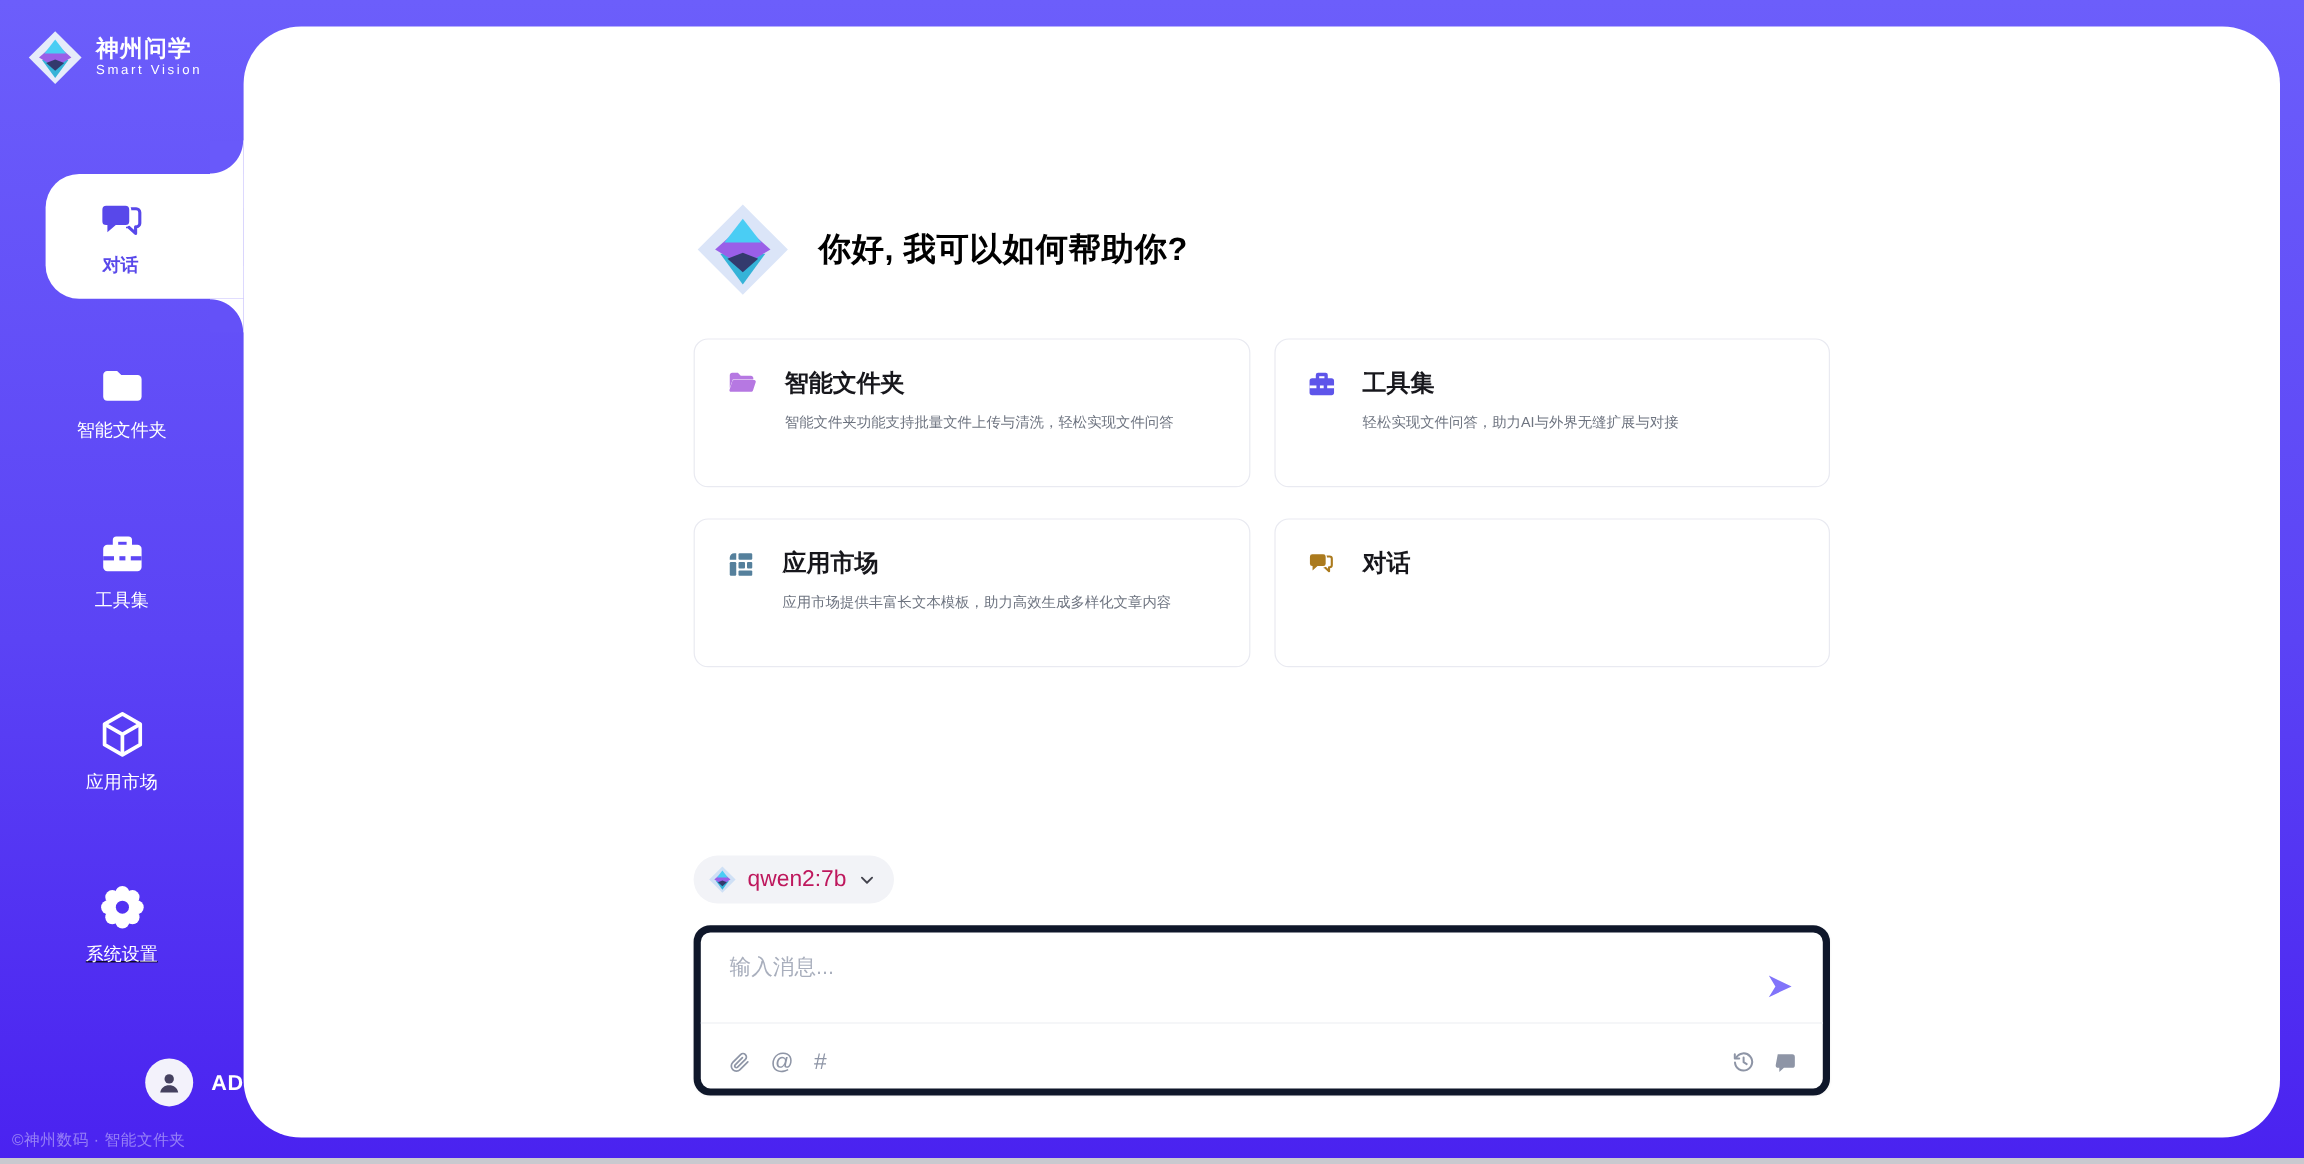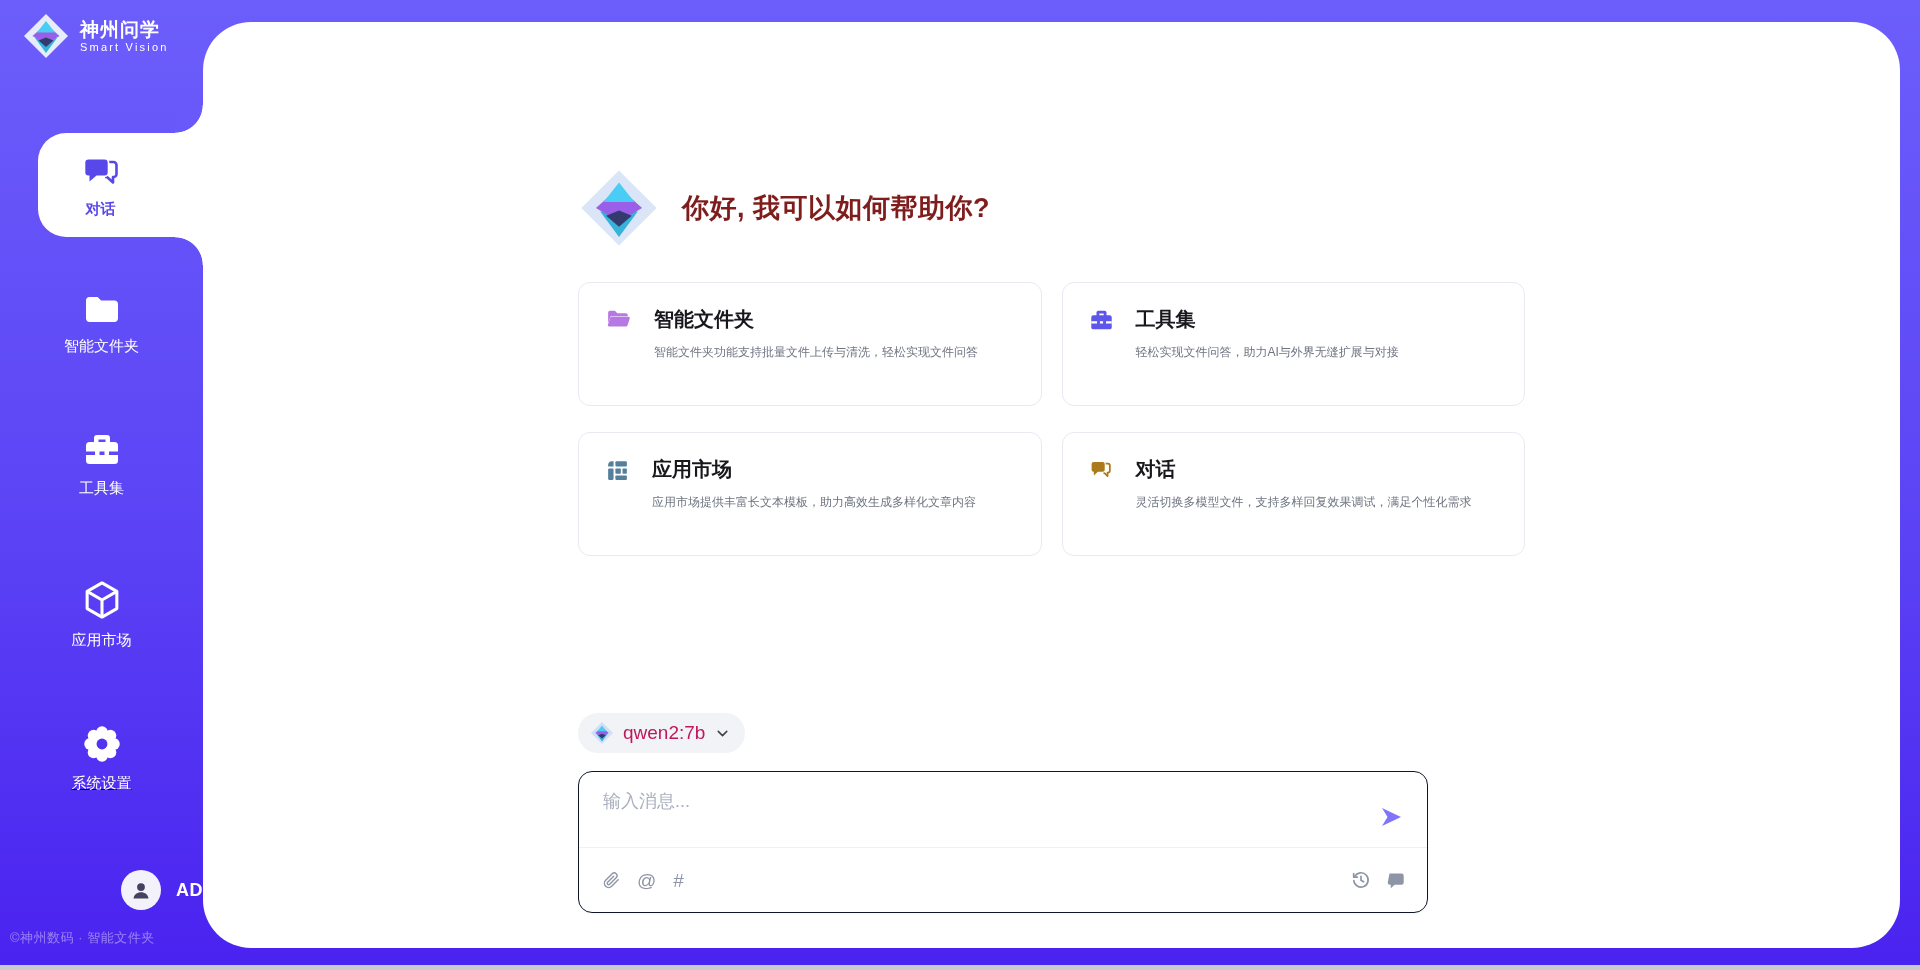--- a/index.html
+++ b/index.html
@@ -10,21 +10,21 @@
     background:linear-gradient(180deg,#6C5EFB 0%,#5B43F5 55%,#4A22F0 100%);
   }
   .bottom-edge { position:absolute; left:0; right:0; bottom:0; height:5px; background:#c9c9cf; z-index:60; }
 
   
   .main { position:absolute; left:203px; top:22px; width:1697px; height:926px;
           background:#fff; border-radius:48px; z-index:5; }
   .content { position:absolute; left:375px; top:0; width:947px; }
 
   
-  .sidebar { position:absolute; left:0; top:0; width:203px; height:806px; z-index:10; }
+  .sidebar { position:absolute; left:0; top:12px; width:203px; height:806px; z-index:10; }
   .brand { position:absolute; left:22px; top:12px; display:flex; align-items:center; gap:10px; }
   .brand svg { width:48px; height:48px; }
   .brand-name { color:#fff; font-size:19px; font-weight:bold; line-height:1.15; letter-spacing:1px; }
   .brand-sub  { color:#fff; font-size:11px; letter-spacing:2.2px; }
 
   .nav-tab { position:absolute; left:38px; top:133px; width:165px; height:104px;
              background:#fff; border-radius:28px 0 0 28px; padding-right:40px;
              display:flex; flex-direction:column; align-items:center; justify-content:center; gap:8px; cursor:pointer; }
   .nav-tab .nav-label { color:#5848EA; font-size:15px; font-weight:bold; }
   .fillet { position:absolute; left:175px; width:28px; height:28px; z-index:9; }
@@ -41,37 +41,37 @@
           justify-content:flex-end; gap:15px; cursor:pointer; }
   .avatar { width:40px; height:40px; border-radius:50%; background:#f3f2fb;
             display:flex; align-items:center; justify-content:center; }
   .user-name { color:#fff; font-size:18px; font-weight:bold; letter-spacing:.5px; }
   .copyright { position:absolute; left:10px; top:929px; width:193px; color:rgba(255,255,255,.42);
                font-size:13px; letter-spacing:.5px; white-space:nowrap; }
 
   
   .greeting { margin-top:145px; display:flex; align-items:center; gap:22px; }
   .greeting svg { width:82px; height:82px; }
-  .greeting h1 { font-size:27px; font-weight:800; color:#7f1d1d; letter-spacing:.5px; }
+  .greeting h1 { font-size:27px; font-weight:800; color:#000000; letter-spacing:.5px; }
 
   
   .cards { margin-top:33px; display:grid; grid-template-columns:1fr 1fr; column-gap:20px; row-gap:26px; }
   .card { height:124px; border:1px solid #e9eaf1; border-radius:12px; background:#fff;
           padding:23px 26px; display:flex; gap:22px; align-items:flex-start; cursor:pointer; }
   .card-icon { flex:0 0 auto; margin-top:2px; }
   .card-title { font-size:20px; font-weight:bold; color:#17171c; margin-bottom:9px; }
   .card-desc  { font-size:12px; color:#6e7480; line-height:1.75; }
 
   
   .composer { margin-top:157px; }
   .model-pill { display:inline-flex; align-items:center; gap:9px; height:40px;
                 padding:0 14px 0 12px; background:#f2f3f7; border-radius:20px; cursor:pointer; }
   .model-pill svg.gem { width:24px; height:24px; }
   .model-name { font-size:19px; color:#be185d; }
-  .input-card { margin-top:18px; width:850px; height:142px; border:1px solid #0f172a;
+  .input-card { margin-top:18px; width:947px; height:142px; border:6px solid #0f172a;
                 border-radius:14px; background:#fff; position:relative;
                 box-shadow:0 1px 2px rgba(16,24,40,.03); }
   .input-card textarea { position:absolute; left:24px; top:17px; width:840px; height:50px;
                 border:none; outline:none; resize:none; font-family:"Liberation Sans",sans-serif;
                 font-size:18px; color:#333; background:transparent; }
   .input-card textarea::placeholder { color:#a9afbd; }
   .send-btn { position:absolute; right:24px; top:33px; width:24px; height:24px; cursor:pointer; }
   .composer-divider { position:absolute; left:0; right:0; top:75px; height:1px; background:#eef0f4; }
   .tools-row { position:absolute; left:24px; right:22px; top:76px; height:64px;
                display:flex; align-items:center; justify-content:space-between; }
@@ -248,21 +248,20 @@
       </div>
 
       <div class="card">
         <svg class="card-icon" width="25" height="25" viewBox="0 0 24 24">
           <path d="M14 5.5h4.2A1.8 1.8 0 0 1 20 7.3v5a1.8 1.8 0 0 1-1.8 1.8h-.4v3.2l-3.4-3.2h-.9" fill="none" stroke="#AB7A1D" stroke-width="1.7" stroke-linejoin="round"></path>
           <path d="M3.4 3.8h9.8a1.9 1.9 0 0 1 1.9 1.9v5.6a1.9 1.9 0 0 1-1.9 1.9H8.6l-4 3.5v-3.5h-.2a1.9 1.9 0 0 1-1.9-1.9V5.7a1.9 1.9 0 0 1 1.9-1.9z" fill="#AB7A1D" stroke="#fff" stroke-width="2" stroke-linejoin="round"></path>
           <path d="M3.4 3.8h9.8a1.9 1.9 0 0 1 1.9 1.9v5.6a1.9 1.9 0 0 1-1.9 1.9H8.6l-4 3.5v-3.5h-.2a1.9 1.9 0 0 1-1.9-1.9V5.7a1.9 1.9 0 0 1 1.9-1.9z" fill="#AB7A1D"></path>
         </svg>
         <div>
           <div class="card-title">对话</div>
-          <div class="card-desc">灵活切换多模型文件，支持多样回复效果调试，满足个性化需求</div>
         </div>
       </div>
     </div>
 
     <div class="composer">
 
       <div class="model-pill">
         <svg class="gem" viewBox="0 0 48 48">
           <path d="M24 2L46 24L24 46L2 24Z" fill="#cfe0f5"></path>
           <path d="M13 26h22L24 41Z" fill="#35b3d8"></path>

